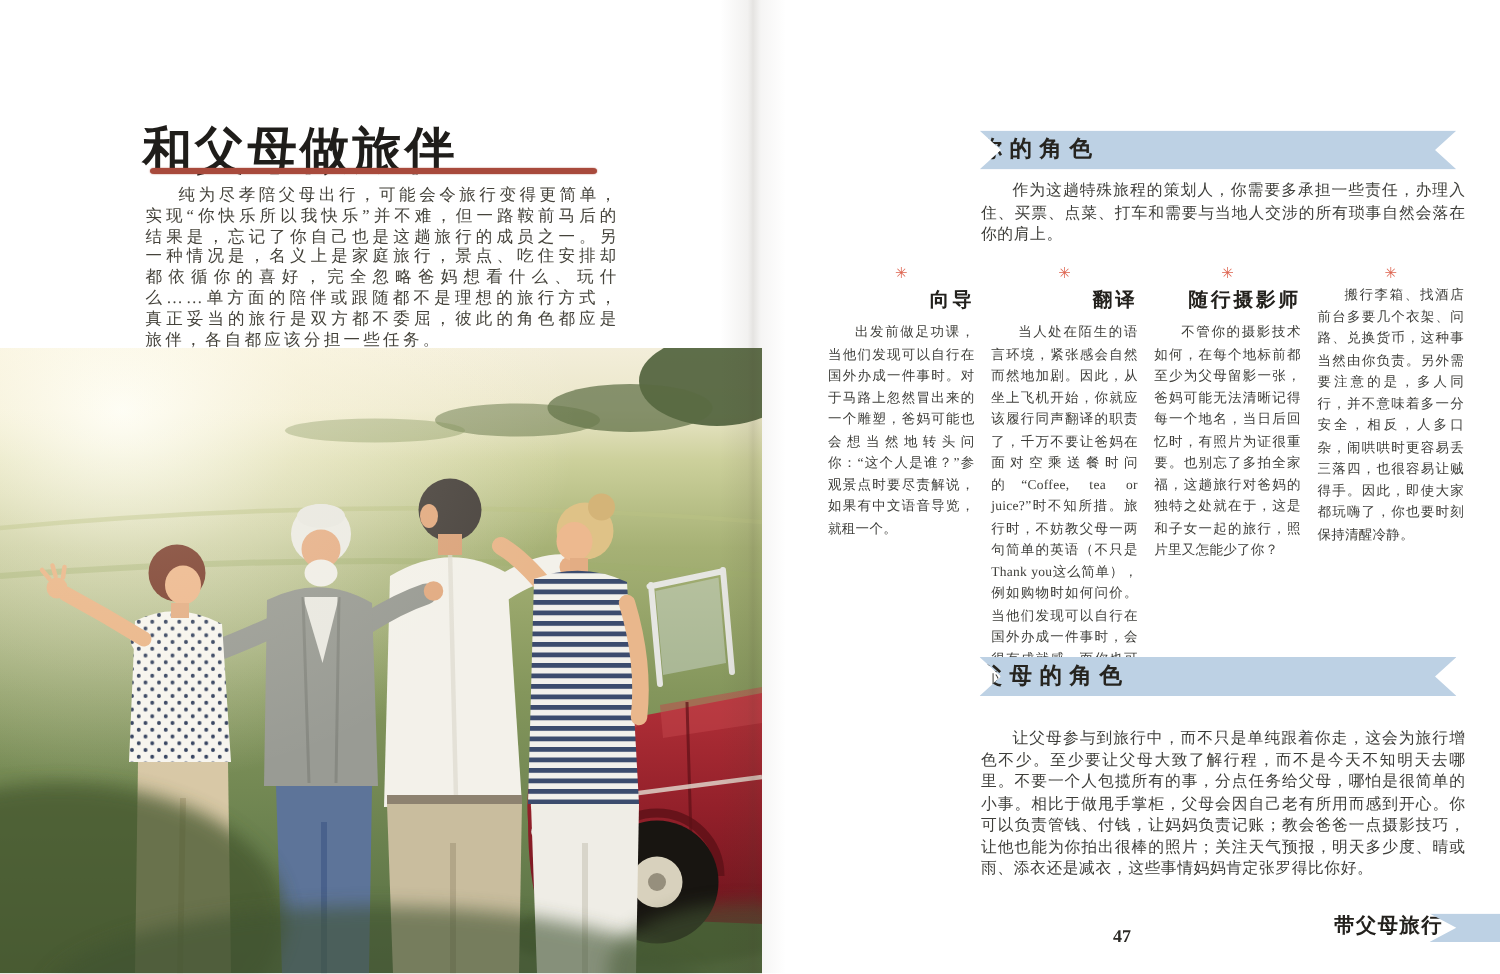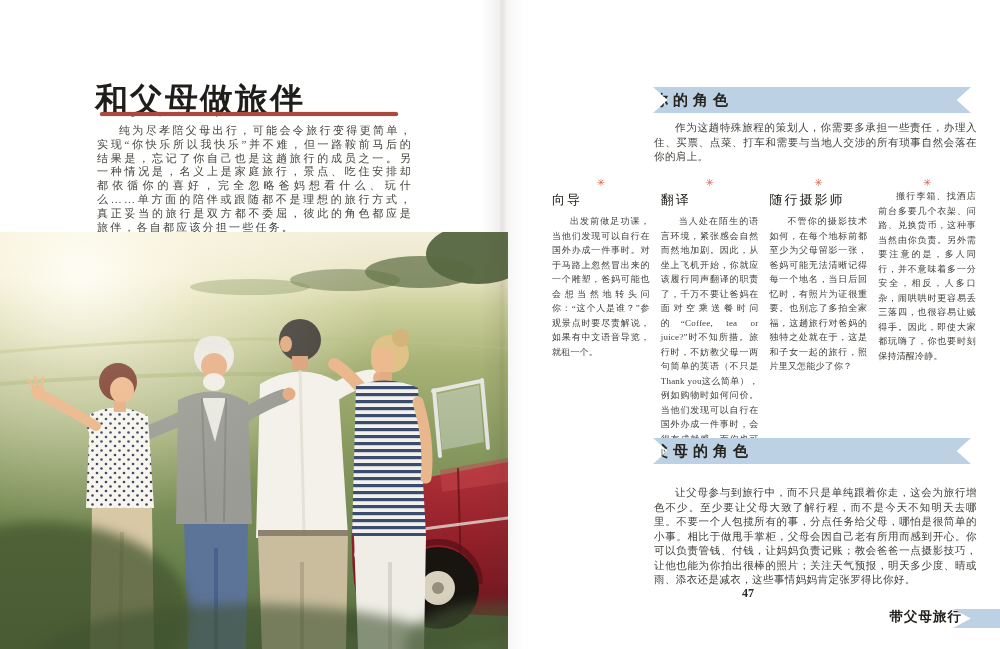--- a/index.html
+++ b/index.html
@@ -27,25 +27,25 @@
                letter-spacing:5px;color:#26241f;}
   .banner.b1{top:87px;}
   .banner.b2{top:438px;}
   .para{margin:0;text-align:justify;text-indent:2em;font-size:10.5px;line-height:14.5px;
         letter-spacing:0.4px;color:#3e3e3a;}
   .sec1-intro{left:154px;top:121px;width:323px;}
   .sec2-text{left:154px;top:486px;width:323px;}
   .cols{left:52px;top:176px;width:424px;display:flex;gap:11px;}
   .col{flex:1;min-width:0;}
   .col .ast{text-align:center;font-size:10px;height:13px;line-height:13px;color:#dd6450;}
-  .col h3{margin:2px 0 6px 0;text-align:left;font-size:13px;line-height:17px;
-          font-weight:normal;letter-spacing:2px;color:#23211d;}
+  .col h3{margin:2px 0 6px 0;text-align:right;font-size:13px;line-height:17px;
+          font-weight:bold;letter-spacing:2px;color:#23211d;}
   .col p{margin:0;text-align:justify;text-indent:2em;font-size:9px;line-height:14.5px;
          letter-spacing:0.2px;color:#3e3e3a;}
-  .pageno{left:228px;top:586px;width:40px;text-align:center;font-size:12px;font-weight:bold;
+  .pageno{left:228px;top:617px;width:40px;text-align:center;font-size:12px;font-weight:bold;
           color:#2c2a26;}
   .tab-label{left:388px;top:608px;width:74px;text-align:right;font-size:13.5px;font-weight:bold;
              letter-spacing:1px;color:#23211d;}
   .tab-ribbon{left:453px;top:609px;width:47px;height:19px;background:#bdd1e4;
               clip-path:polygon(0% 0%,100% 0%,100% 100%,0% 100%,38% 50%);}
   .gutter{left:480px;top:0;width:44px;height:649px;pointer-events:none;
           background:linear-gradient(to right,rgba(70,60,45,0) 0%,rgba(70,60,45,0.07) 42%,rgba(70,60,45,0.14) 50%,rgba(70,60,45,0.05) 62%,rgba(70,60,45,0) 100%);}
 </style>
 </head>
 <body>

